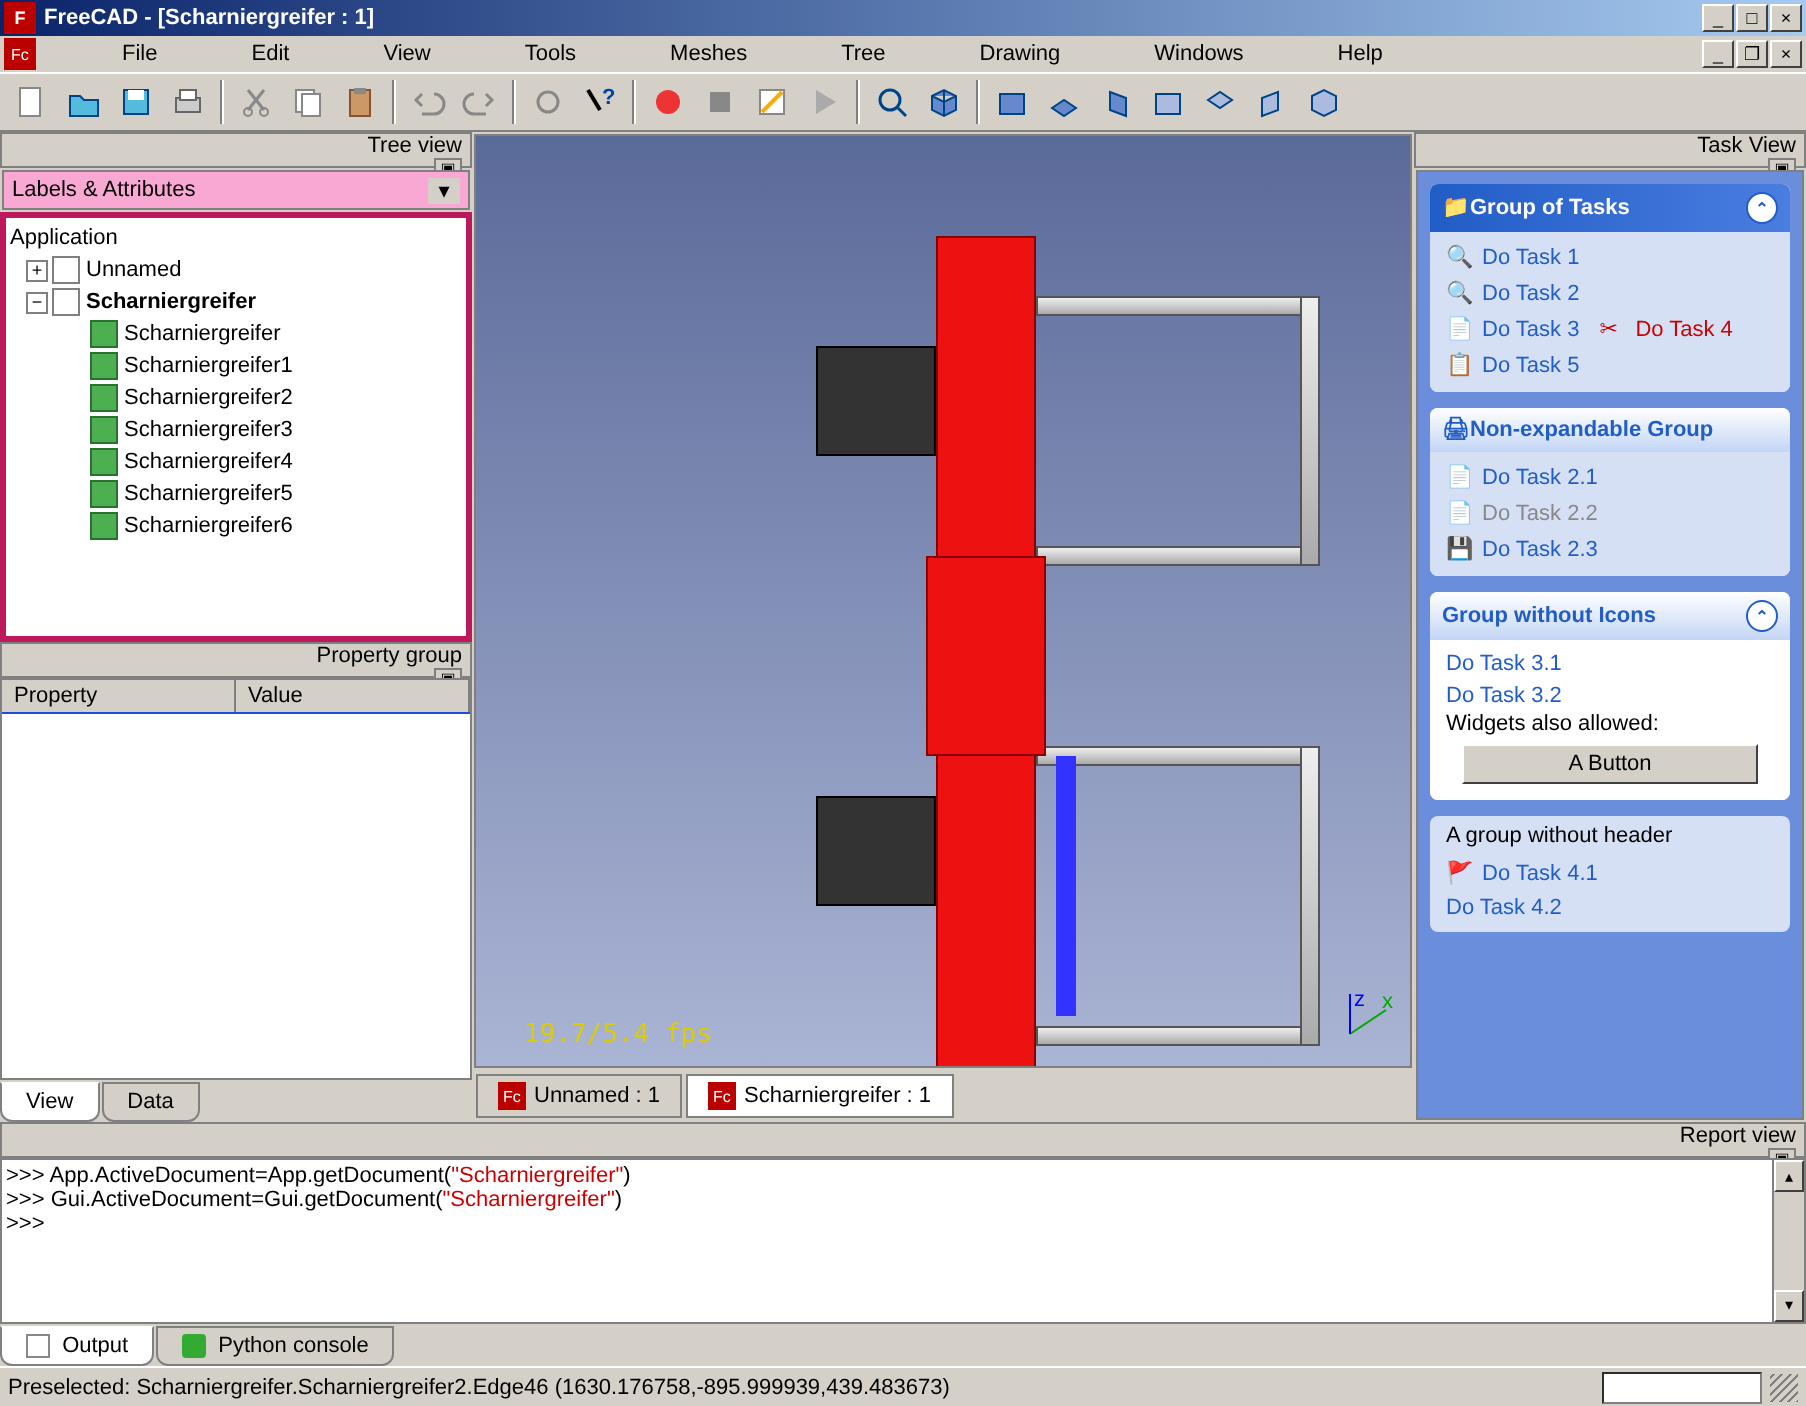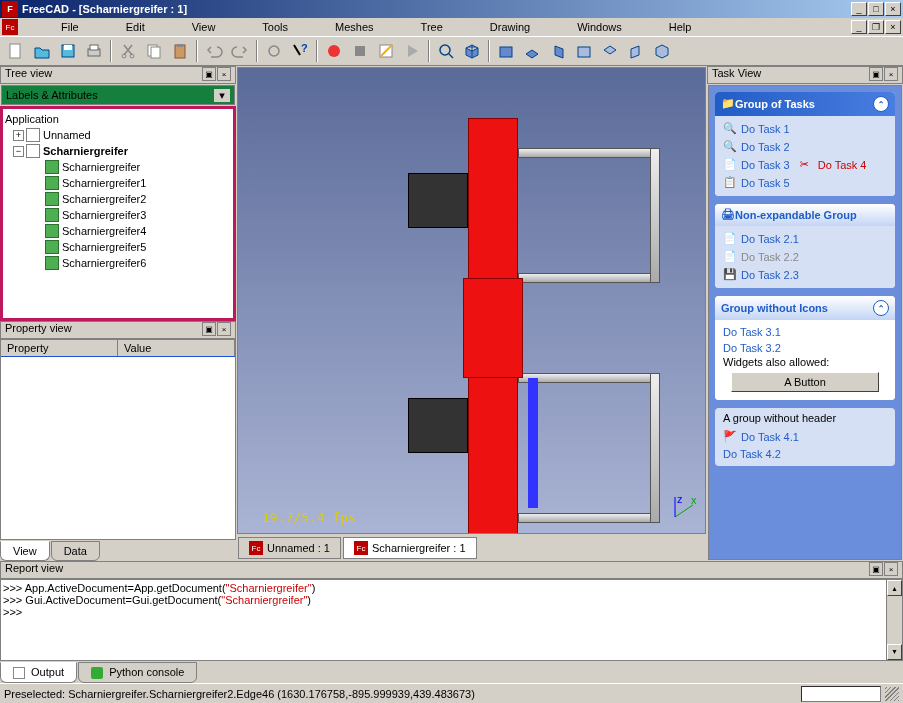--- a/index.html
+++ b/index.html
@@ -12,25 +12,25 @@
 .win-btn { width: 16px; height: 14px; background: #d4d0c8; border: 1px solid #fff; border-right-color: #404040; border-bottom-color: #404040; display: flex; align-items: center; justify-content: center; font-size: 9px; color: #000; cursor: pointer; }
 .menubar { display: flex; align-items: center; height: 18px; background: #d4d0c8; padding-left: 2px; }
 .menubar .icon { width: 16px; height: 16px; background: #b00; margin-right: 4px; color: #fff; font-size: 8px; display: flex; align-items: center; justify-content: center; }
 .menu-item { padding: 2px 8px; cursor: pointer; margin-left: 31px; }
 .mdi-buttons { margin-left: auto; display: flex; gap: 1px; padding-right: 2px; }
 .toolbar { display: flex; align-items: center; height: 30px; background: #d4d0c8; border-top: 1px solid #fff; border-bottom: 1px solid #808080; padding: 0 4px; gap: 2px; }
 .tool-btn { width: 24px; height: 24px; display: flex; align-items: center; justify-content: center; cursor: pointer; border: 1px solid transparent; }
 .tool-sep { width: 2px; height: 22px; border-left: 1px solid #808080; border-right: 1px solid #fff; margin: 0 2px; }
 .main-area { flex: 1; display: flex; min-height: 0; }
 .left-panel { width: 236px; display: flex; flex-direction: column; }
-.panel-header { background: #d4d0c8; border: 1px solid #808080; height: 18px; display: flex; align-items: flex-start; padding: 0 4px; font-size: 11px; }
+.panel-header { background: #d4d0c8; border: 1px solid #808080; height: 18px; display: flex; align-items: flex-end; padding: 0 4px; font-size: 11px; flex-direction: column; }
 .panel-header-text { flex: 1; }
 .panel-ctrl { width: 14px; height: 14px; border: 1px solid #808080; background: #d4d0c8; margin-left: 1px; display: flex; align-items: center; justify-content: center; font-size: 8px; cursor: pointer; }
 .tree-view { flex: 1; background: #fff; border: 3px solid #be185d; overflow: auto; min-height: 140px; }
-.combo { border: 1px solid #808080; background: #15803d; height: 20px; display: flex; align-items: center; padding: 0 4px; margin: 1px; }
+.combo { border: 1px solid #808080; background: #f9a8d4; height: 20px; display: flex; align-items: center; padding: 0 4px; margin: 1px; }
 .combo-arrow { margin-left: auto; width: 16px; background: #d4d0c8; text-align: center; }
 .tree-content { padding: 2px; }
 .tree-item { display: flex; align-items: center; height: 16px; white-space: nowrap; cursor: pointer; }
 .tree-indent { display: inline-block; }
 .tree-toggle { width: 11px; height: 11px; border: 1px solid #808080; display: inline-flex; align-items: center; justify-content: center; font-size: 9px; margin-right: 2px; background: #fff; }
 .tree-icon { width: 14px; height: 14px; margin-right: 3px; display: inline-block; }
 .tree-icon.doc { background: #fff; border: 1px solid #808080; }
 .tree-icon.part { background: #4CAF50; border: 1px solid #2a7030; }
 .tree-label { }
 .tree-label.bold { font-weight: bold; }
@@ -312,21 +312,21 @@
           <div class="tree-item">
               <span class="tree-indent" style="width:40px"></span>
               <span class="tree-icon part"></span>
               <span>Scharniergreifer6</span>
             </div>
         </div>
       </div>
 
       <div class="prop-view">
         <div class="panel-header">
-          <span class="panel-header-text">Property view</span>
+          <span class="panel-header-text">Property group</span>
           <div class="panel-ctrl">▣</div>
           <div class="panel-ctrl">×</div>
         </div>
         <div class="prop-table">
           <div class="prop-head">
             <div class="prop-col">Property</div>
             <div class="prop-col">Value</div>
           </div>
         </div>
         <div class="tab-strip">

